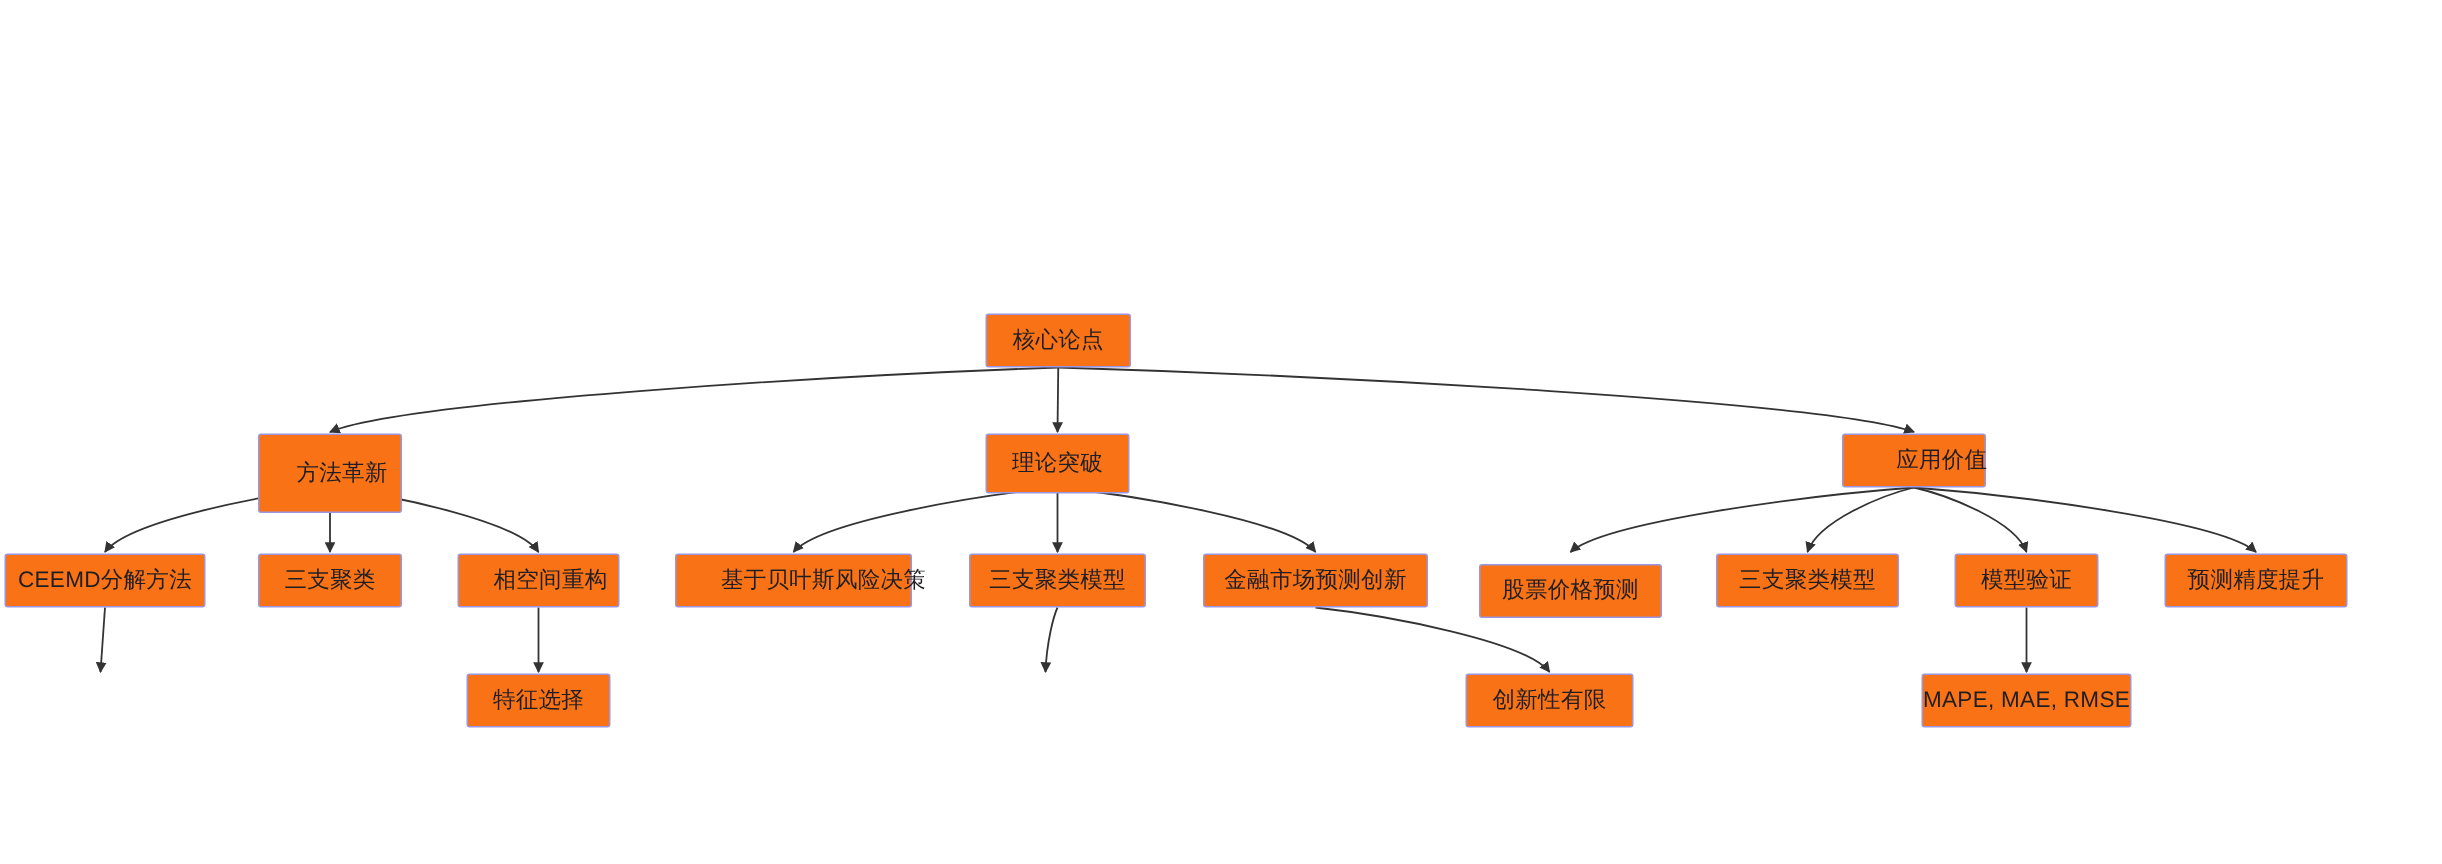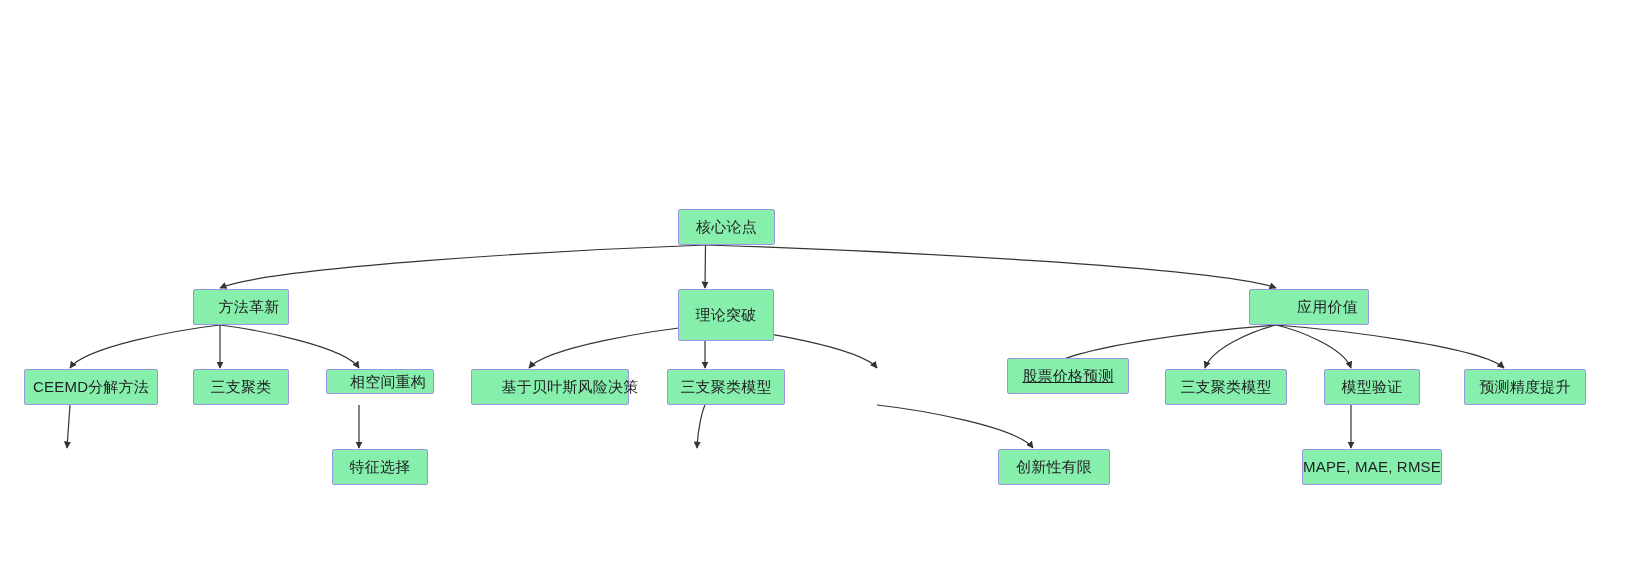--- a/index.html
+++ b/index.html
@@ -26,33 +26,32 @@
   #node-layer {
     position: absolute;
     left: 0;
     top: 0;
     width: 1628px;
     height: 576px;
   }
   .node {
     position: absolute;
     box-sizing: border-box;
-    background: #86efac;
+    background: #f97316;
     border: 1.1px solid #9A96E0;
     border-radius: 2px;
     display: flex;
     align-items: center;
     justify-content: center;
     color: #1f1f23;
     font-size: 15px;
     line-height: 1.2;
     letter-spacing: 0.2px;
     white-space: nowrap;
     user-select: none;
-    margin-left: 21px;
   }
   .node .node-label {
     display: block;
     padding: 0 2px;
   }
 </style>
 </head>
 <body>
 
 <div id="canvas">
@@ -80,45 +79,48 @@
         <path d="M 359 405 L 359 448" fill="none" stroke="#333333" stroke-width="1.2" marker-end="url(#arrow)"></path>
         <path d="M 705 405 C 702.6 410.16, 697.8 427.36, 697 448" fill="none" stroke="#333333" stroke-width="1.2" marker-end="url(#arrow)"></path>
         <path d="M 877 405 C 923.8 410.16, 1017.4 427.36, 1033 448" fill="none" stroke="#333333" stroke-width="1.2" marker-end="url(#arrow)"></path>
         <path d="M 1351 405 L 1351 448" fill="none" stroke="#333333" stroke-width="1.2" marker-end="url(#arrow)"></path>
       </g>
   </svg>
   <div id="node-layer">
       <div class="node" style="left: 657px; top: 209px; width: 97px; height: 36px;">
         <span class="node-label">核心论点</span>
       </div>
-      <div class="node" style="left: 172px; top: 289px; width: 96px; height: 36px; padding-left: 16px;">
+      <div class="node" style="left: 172px; top: 289px; width: 96px; height: 53px; padding-left: 16px;">
         <span class="node-label">方法革新</span>
       </div>
-      <div class="node" style="left: 657px; top: 289px; width: 96px; height: 52px; text-align: center;">
+      <div class="node" style="left: 657px; top: 289px; width: 96px; height: 40px; text-align: center;">
         <span class="node-label">理论突破</span>
       </div>
-      <div class="node" style="left: 1228px; top: 289px; width: 120px; height: 36px; padding-left: 37px;">
+      <div class="node" style="left: 1228px; top: 289px; width: 96px; height: 36px; padding-left: 37px;">
         <span class="node-label">应用价值</span>
       </div>
       <div class="node" style="left: 3px; top: 369px; width: 134px; height: 36px;">
         <span class="node-label">CEEMD分解方法</span>
       </div>
       <div class="node" style="left: 172px; top: 369px; width: 96px; height: 36px;">
         <span class="node-label">三支聚类</span>
       </div>
-      <div class="node" style="left: 305px; top: 369px; width: 108px; height: 25px; padding-left: 16px;">
+      <div class="node" style="left: 305px; top: 369px; width: 108px; height: 36px; padding-left: 16px;">
         <span class="node-label">相空间重构</span>
       </div>
       <div class="node" style="left: 450px; top: 369px; width: 158px; height: 36px; padding-left: 40px;">
         <span class="node-label">基于贝叶斯风险决策</span>
       </div>
       <div class="node" style="left: 646px; top: 369px; width: 118px; height: 36px;">
         <span class="node-label">三支聚类模型</span>
       </div>
-      <div class="node" style="left: 986px; top: 358px; width: 122px; height: 36px; text-decoration: underline;">
+      <div class="node" style="left: 802px; top: 369px; width: 150px; height: 36px;">
+        <span class="node-label">金融市场预测创新</span>
+      </div>
+      <div class="node" style="left: 986px; top: 376px; width: 122px; height: 36px;">
         <span class="node-label">股票价格预测</span>
       </div>
       <div class="node" style="left: 1144px; top: 369px; width: 122px; height: 36px;">
         <span class="node-label">三支聚类模型</span>
       </div>
       <div class="node" style="left: 1303px; top: 369px; width: 96px; height: 36px;">
         <span class="node-label">模型验证</span>
       </div>
       <div class="node" style="left: 1443px; top: 369px; width: 122px; height: 36px;">
         <span class="node-label">预测精度提升</span>

